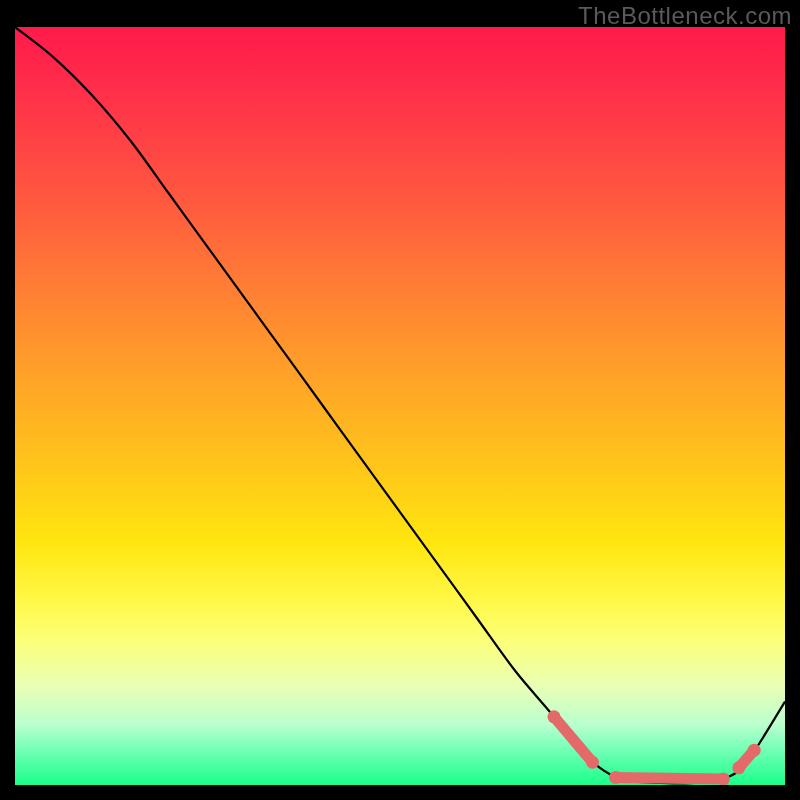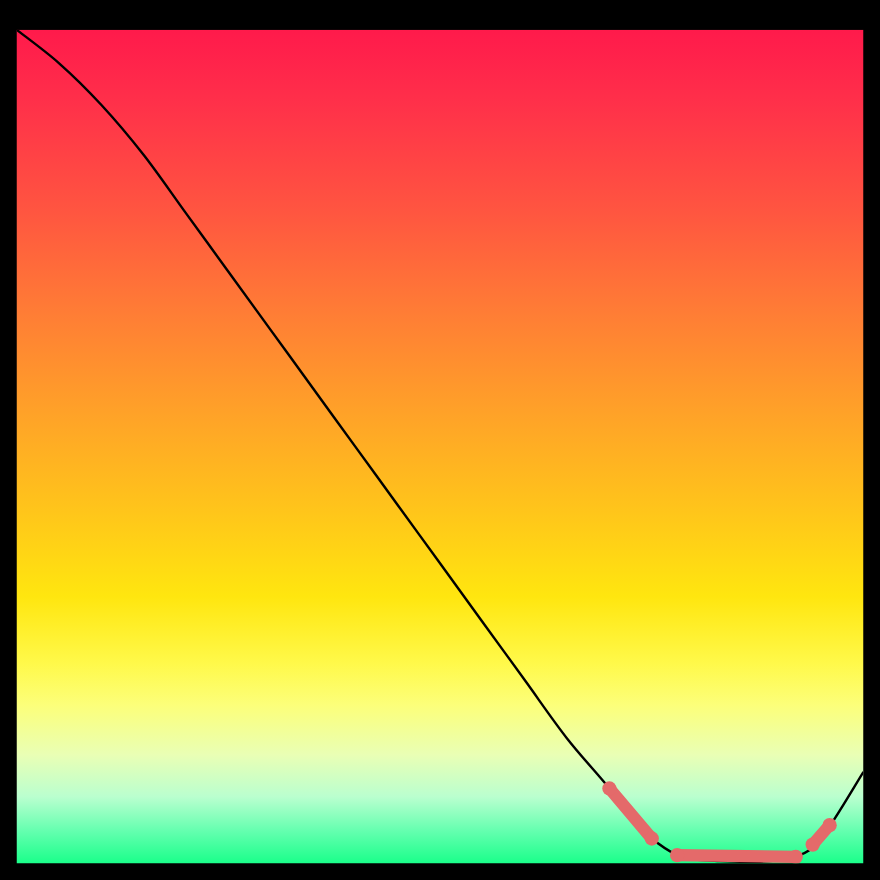--- a/index.html
+++ b/index.html
@@ -74,20 +74,21 @@
     stroke: #e46a6a;
     stroke-width: 11;
     stroke-linecap: round;
   }
 </style>
 </head>
 <body>
 
 <div class="frame">
 
+  <div class="watermark">TheBottleneck.com</div>
 
   <div class="plot">
     <div class="gradient-bg"></div>
     <svg class="curve" viewBox="0 0 770 758" preserveAspectRatio="none">
       <path class="line" d="M 0 0 C 6.416666666666667 5.053333333333342, 25.666666666666664 18.950000000000045, 38.5 30.32000000000005 C 51.333333333333336 41.690000000000055, 64.16666666666667 54.32333333333336, 77 68.22000000000003 C 89.83333333333333 82.11666666666669, 102.66666666666667 97.27666666666671, 115.5 113.70000000000005 C 128.33333333333334 130.12333333333336, 141.16666666666666 149.07333333333332, 154 166.76 C 166.83333333333334 184.44666666666666, 179.66666666666666 202.13333333333338, 192.5 219.82000000000005 C 205.33333333333334 237.50666666666672, 218.16666666666666 255.19333333333333, 231 272.88 C 243.83333333333334 290.56666666666666, 256.6666666666667 308.2533333333334, 269.5 325.94000000000005 C 282.3333333333333 343.6266666666667, 295.1666666666667 361.31333333333333, 308 379 C 320.8333333333333 396.68666666666667, 333.6666666666667 414.37333333333333, 346.5 432.06 C 359.3333333333333 449.74666666666667, 372.16666666666663 467.43333333333334, 385 485.12 C 397.83333333333337 502.8066666666667, 410.66666666666674 520.4933333333333, 423.50000000000006 538.1800000000001 C 436.33333333333337 555.8666666666668, 449.1666666666667 573.5533333333334, 462 591.24 C 474.8333333333333 608.9266666666666, 487.6666666666667 627.8766666666667, 500.5 644.3 C 513.3333333333334 660.7233333333332, 530.0166666666667 678.41, 539 689.78 C 547.9833333333333 701.15, 547.9833333333333 704.9399999999999, 554.4 712.52 C 560.8166666666666 720.1, 569.8 728.9433333333334, 577.5 735.26 C 585.2 741.5766666666666, 594.1833333333334 747.2616666666667, 600.6 750.42 C 607.0166666666667 753.5783333333333, 609.5833333333334 753.3256666666667, 616 754.21 C 622.4166666666666 755.0943333333333, 631.4 755.347, 639.1 755.726 C 646.8000000000001 756.105, 654.5 756.484, 662.2 756.484 C 669.9000000000001 756.484, 677.5999999999999 756.484, 685.3 755.726 C 693 754.968, 700.6999999999999 755.347, 708.4 751.936 C 716.1 748.5250000000001, 721.2333333333333 748.146, 731.5 735.26 C 741.7666666666667 722.374, 763.5833333333334 684.7266666666667, 770 674.62" style="stroke: rgb(0, 0, 0);"></path>
       <g>
           <path d="M 539 689.78 L 577.5 735.26" class="marker-line" style="stroke: rgb(228, 106, 106);"></path>
           <circle cx="539" cy="689.78" r="6.5" class="marker" style="fill: rgb(228, 106, 106);"></circle>
           <circle cx="577.5" cy="735.26" r="6.5" class="marker" style="fill: rgb(228, 106, 106);"></circle>
           <path d="M 600.6 750.42 L 708.4 751.936" class="marker-line" style="stroke: rgb(228, 106, 106);"></path>

